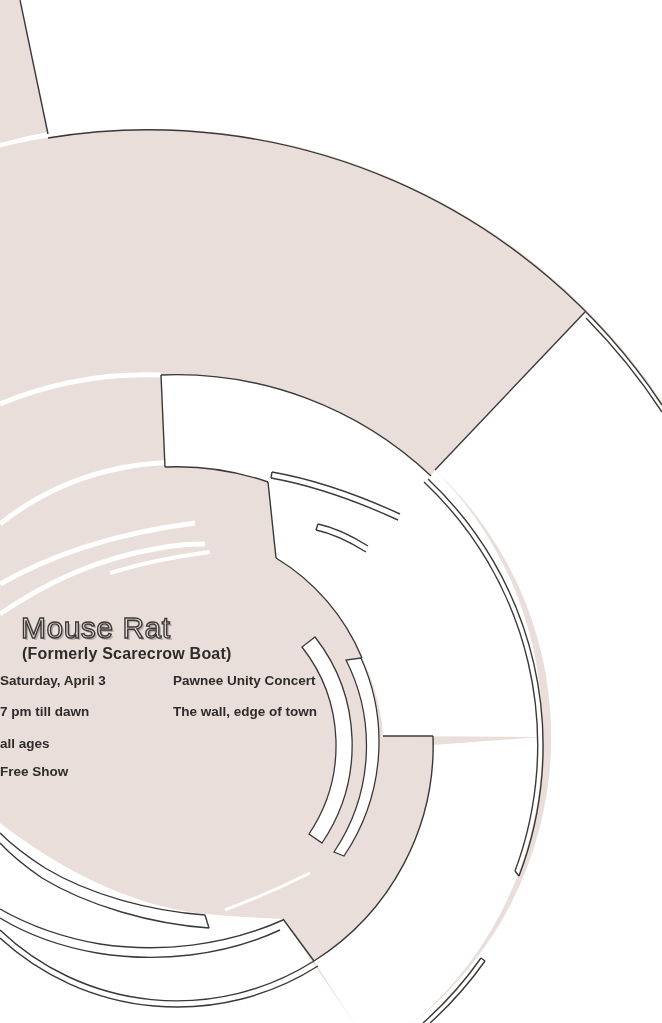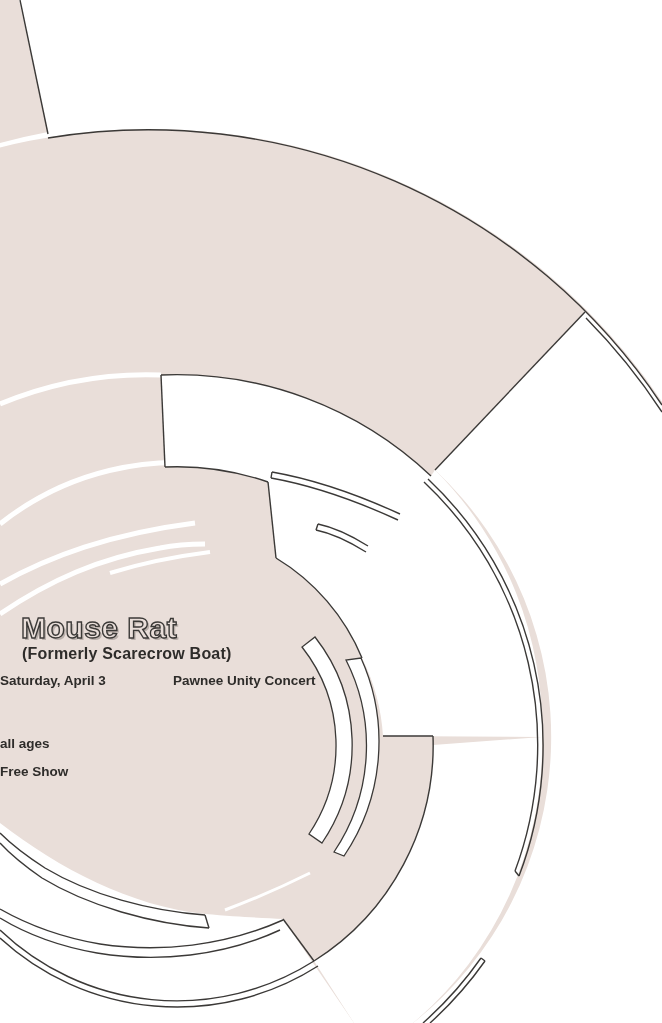--- a/index.html
+++ b/index.html
@@ -17,21 +17,21 @@
   }
   .poster svg{position:absolute;left:0;top:0;}
   .pale{fill:var(--circle-fill);stroke:none;}
   .wfill{fill:#ffffff;stroke:none;}
   .wband{fill:#ffffff;stroke:var(--line-color);stroke-width:1.3;}
   .dstroke{fill:none;stroke:var(--line-color);stroke-width:1.4;stroke-linecap:butt;}
   .wstroke{fill:none;stroke:#ffffff;stroke-linecap:butt;}
   .w5{stroke-width:5;} .w4{stroke-width:4;} .w3{stroke-width:3;}
   .headline{
     position:absolute;left:21px;top:612px;
-    font-size:30px;font-weight:bold;line-height:1.05;letter-spacing:0.5px;
+    font-size:30px;font-weight:normal;line-height:1.05;letter-spacing:0.5px;
     color:var(--circle-fill);
     -webkit-text-stroke:1.4px var(--line-color);
     text-shadow:2px 2px 0 var(--headline-echo);
     white-space:nowrap;
   }
   .subtitle{
     position:absolute;left:22px;top:645px;
     font-size:16px;font-weight:bold;letter-spacing:0.2px;
     color:var(--text-color);white-space:nowrap;
   }
@@ -121,20 +121,24 @@
     </g>
   </svg>
 
   <div class="headline">Mouse Rat</div>
   <div class="subtitle">(Formerly Scarecrow Boat)</div>
 
   <div class="row r1">
     <span class="cL">Saturday, April 3</span>
     <span class="cR">Pawnee Unity Concert</span>
   </div>
+  <div class="row r2">
+    <span class="cL">7 pm till dawn</span>
+    <span class="cR">The wall, edge of town</span>
+  </div>
   <div class="row r4">
     <span class="cL">Free Show</span>
   </div>
   <div class="row r3">
     <span class="cL">all ages</span>
   </div>
 
 </div>
 
 </body></html>

